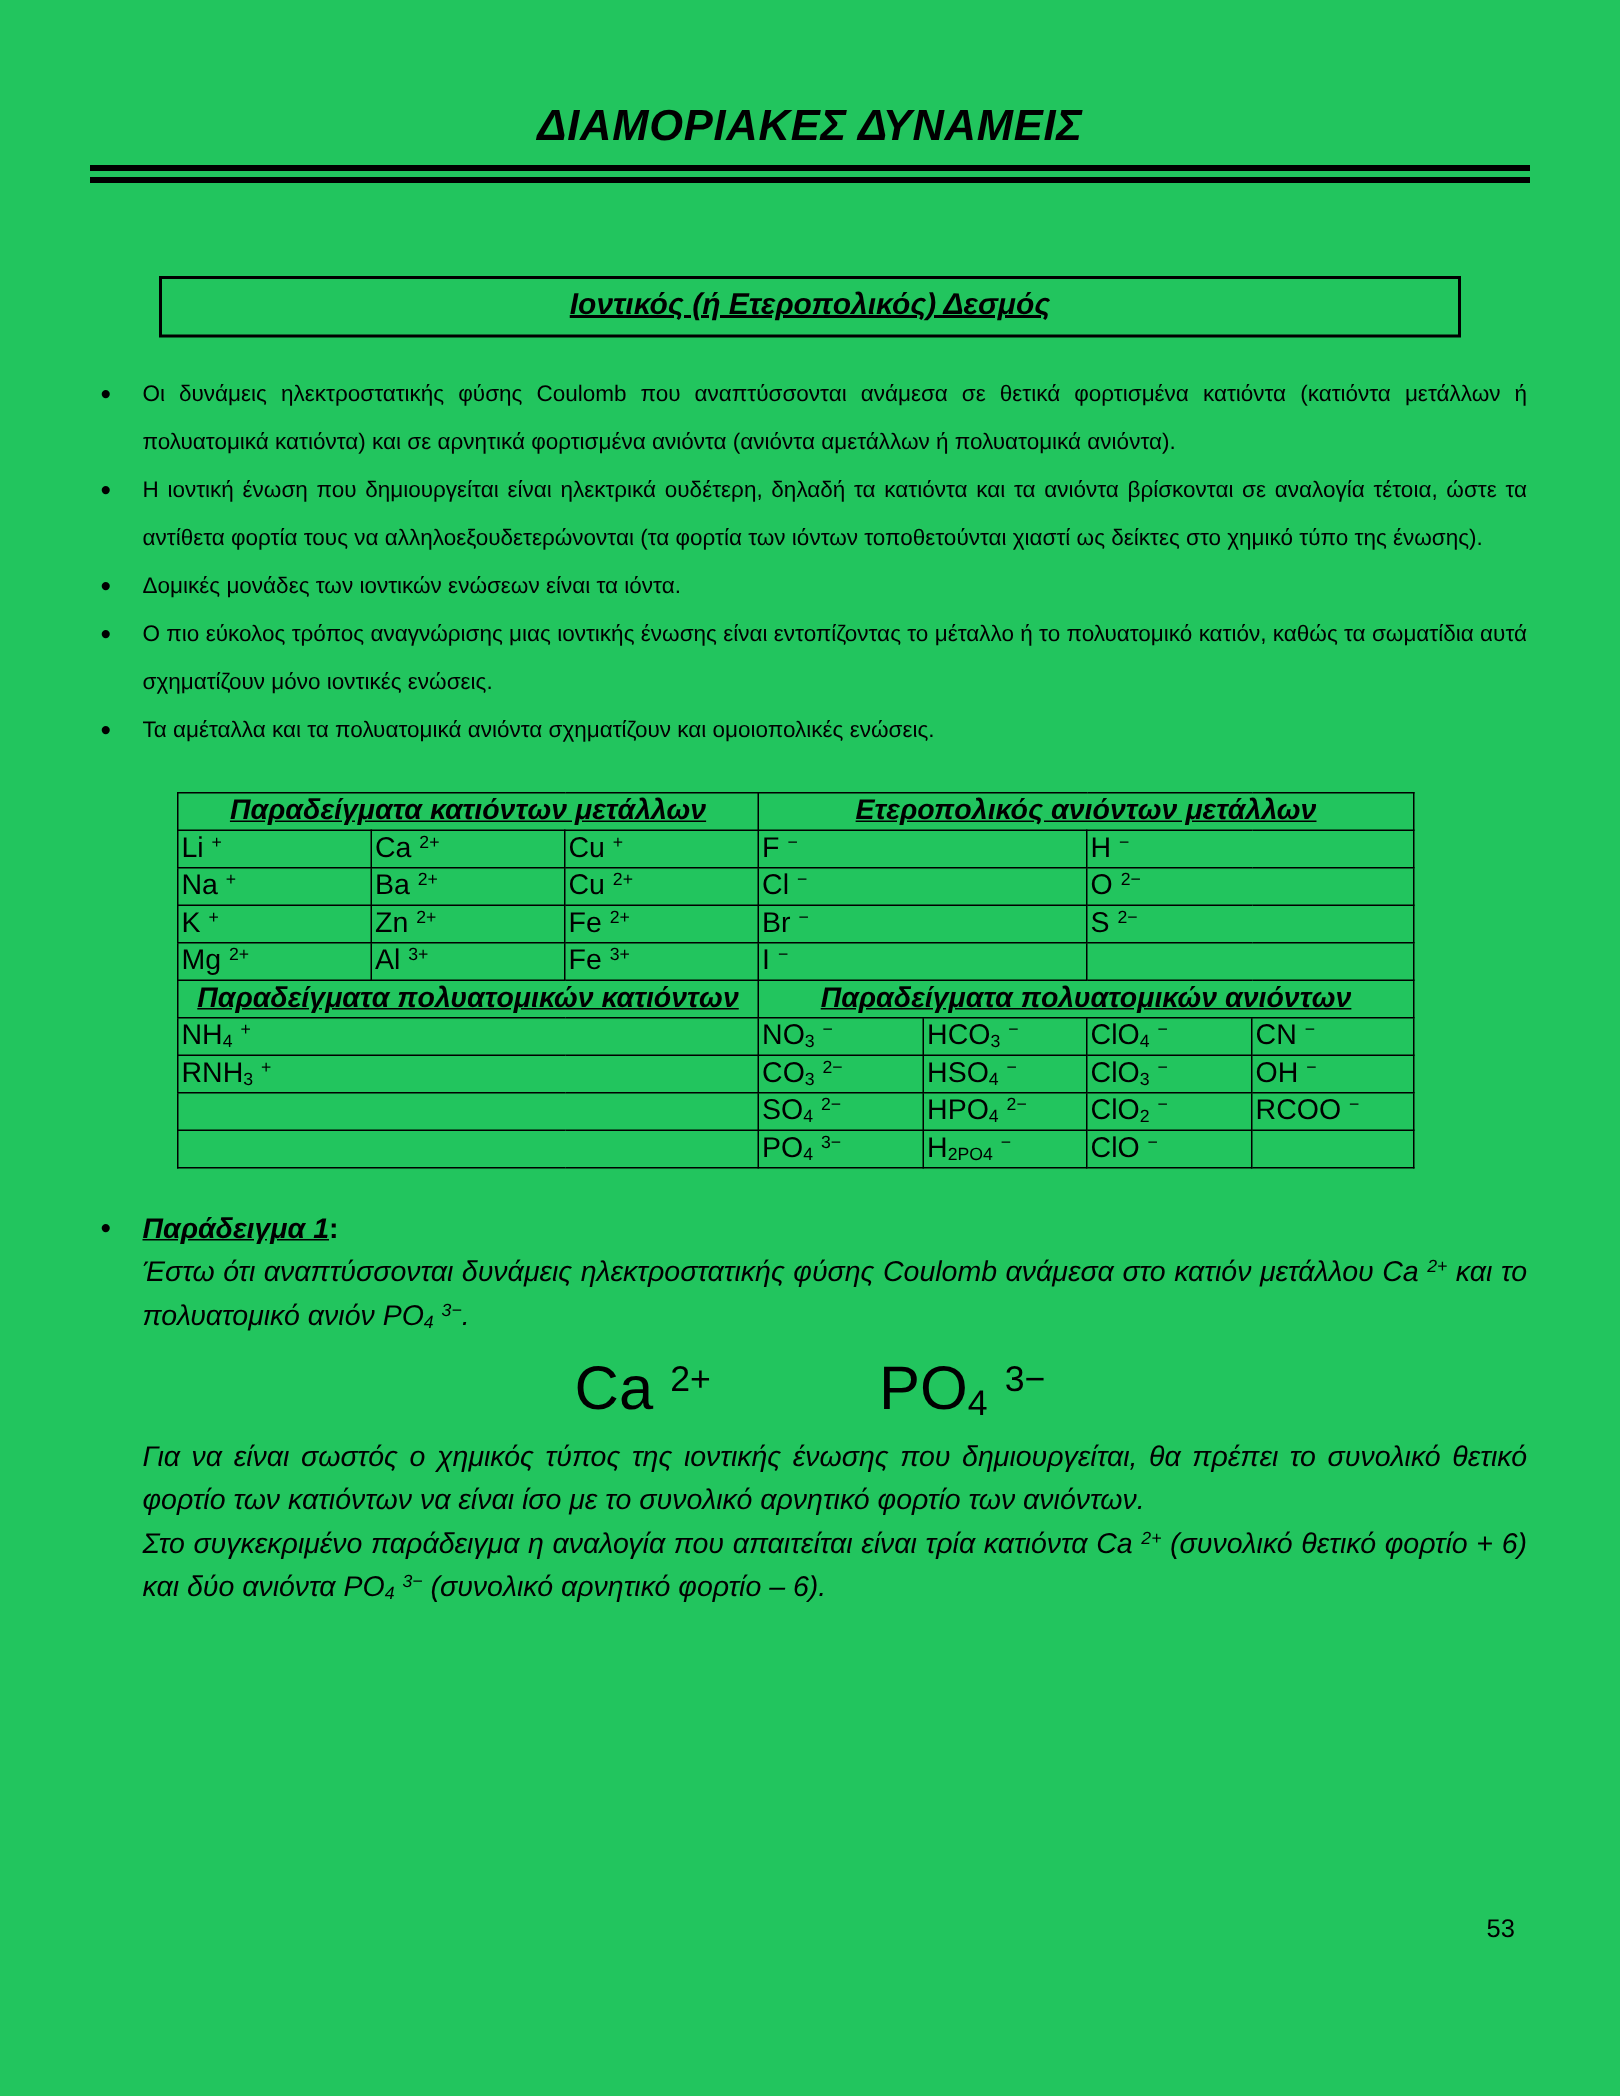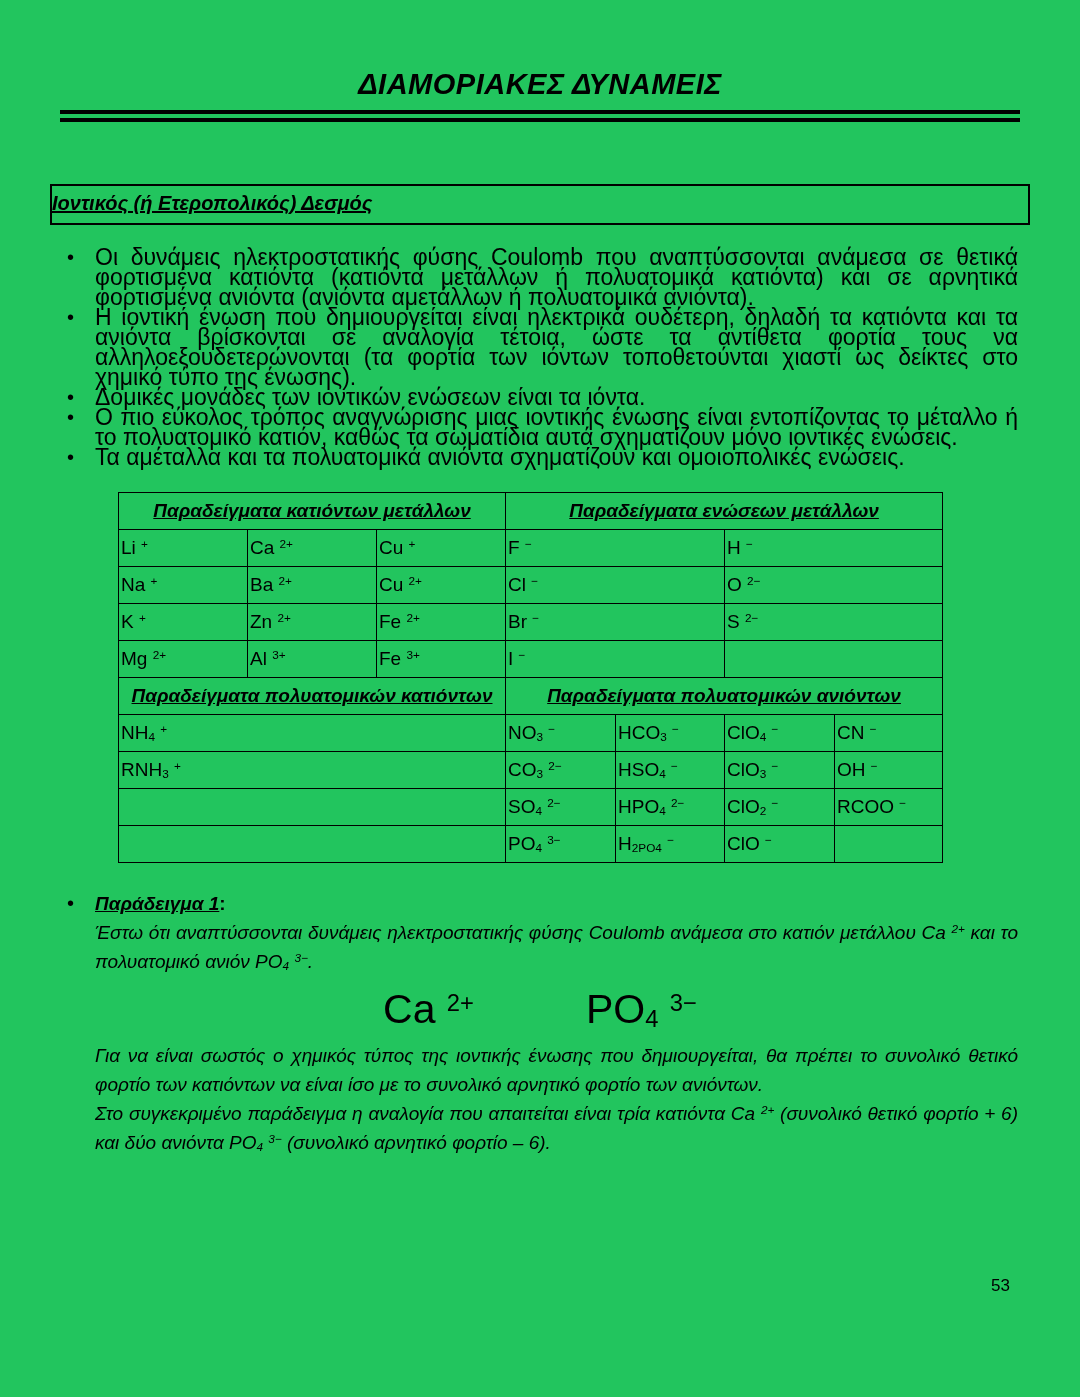--- a/index.html
+++ b/index.html
@@ -25,60 +25,60 @@
     letter-spacing: 0.5px;
   }
   .double-rule {
     width: 960px;
     height: 12px;
     margin: 9px auto 0 auto;
     border-top: 4px solid #000;
     border-bottom: 4px solid #000;
   }
   .section-box {
-    width: 980px;
+    width: 868px;
     margin: 62px auto 16px auto;
     border: 2px solid #000;
-    text-align: left;
+    text-align: center;
     padding: 6px 0 8px 0;
   }
   .section-heading {
     font-size: 20px;
     font-weight: bold;
     font-style: italic;
     text-decoration: underline;
   }
   .bullets {
     list-style: none;
     margin: 22px 62px 0 62px;
   }
   .bullets li {
     position: relative;
     padding-left: 33px;
     text-align: justify;
-    font-size: 23px;
-    line-height: 20px;
+    font-size: 15px;
+    line-height: 32px;
   }
   .bullets li::before {
     content: "\2022";
     position: absolute;
     left: 5px;
     top: 0;
     font-size: 20px;
   }
   .ions-table {
     border-collapse: collapse;
     table-layout: fixed;
     width: 824px;
     margin: 25px 0 0 118px;
     font-size: 19px;
   }
   .ions-table td {
     border: 1px solid #000;
-    height: 37px;
+    height: 25px;
     vertical-align: middle;
     overflow: hidden;
   }
   .ions-table td.hcell { text-align: center; }
   .hlabel {
     font-weight: bold;
     font-style: italic;
     text-decoration: underline;
   }
   .ions-table td.icell { padding-left: 2px; text-align: left; }
@@ -150,21 +150,21 @@
       <col style="width:129px">
       <col style="width:129px">
       <col style="width:110px">
       <col style="width:109px">
       <col style="width:110px">
       <col style="width:108px">
     </colgroup>
     <tbody>
         <tr>
           <td colspan="3" class="hcell"><span class="hlabel">Παραδείγματα κατιόντων μετάλλων</span></td>
-          <td colspan="4" class="hcell"><span class="hlabel">Παραδείγματα ενώσεων μετάλλων</span></td>
+          <td colspan="4" class="hcell"><span class="hlabel">Ετεροπολικός ανιόντων μετάλλων</span></td>
         </tr>
         <tr>
           <td class="icell">Li <sup>+</sup></td>
           <td class="icell">Ca <sup>2+</sup></td>
           <td class="icell">Cu <sup>+</sup></td>
           <td colspan="2" class="icell">F <sup>−</sup></td>
           <td colspan="2" class="icell">H <sup>−</sup></td>
         </tr>
         <tr>
           <td class="icell">Na <sup>+</sup></td>

